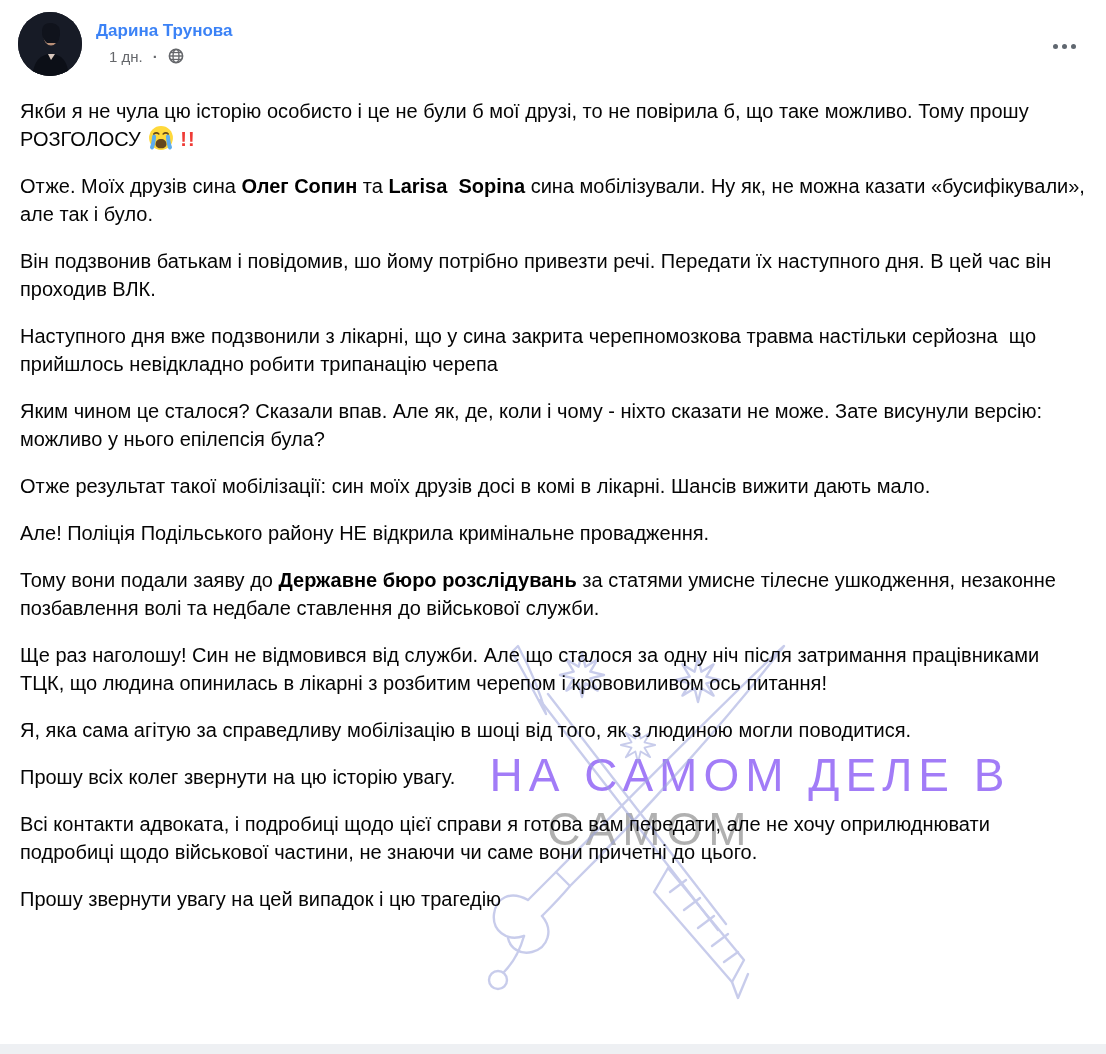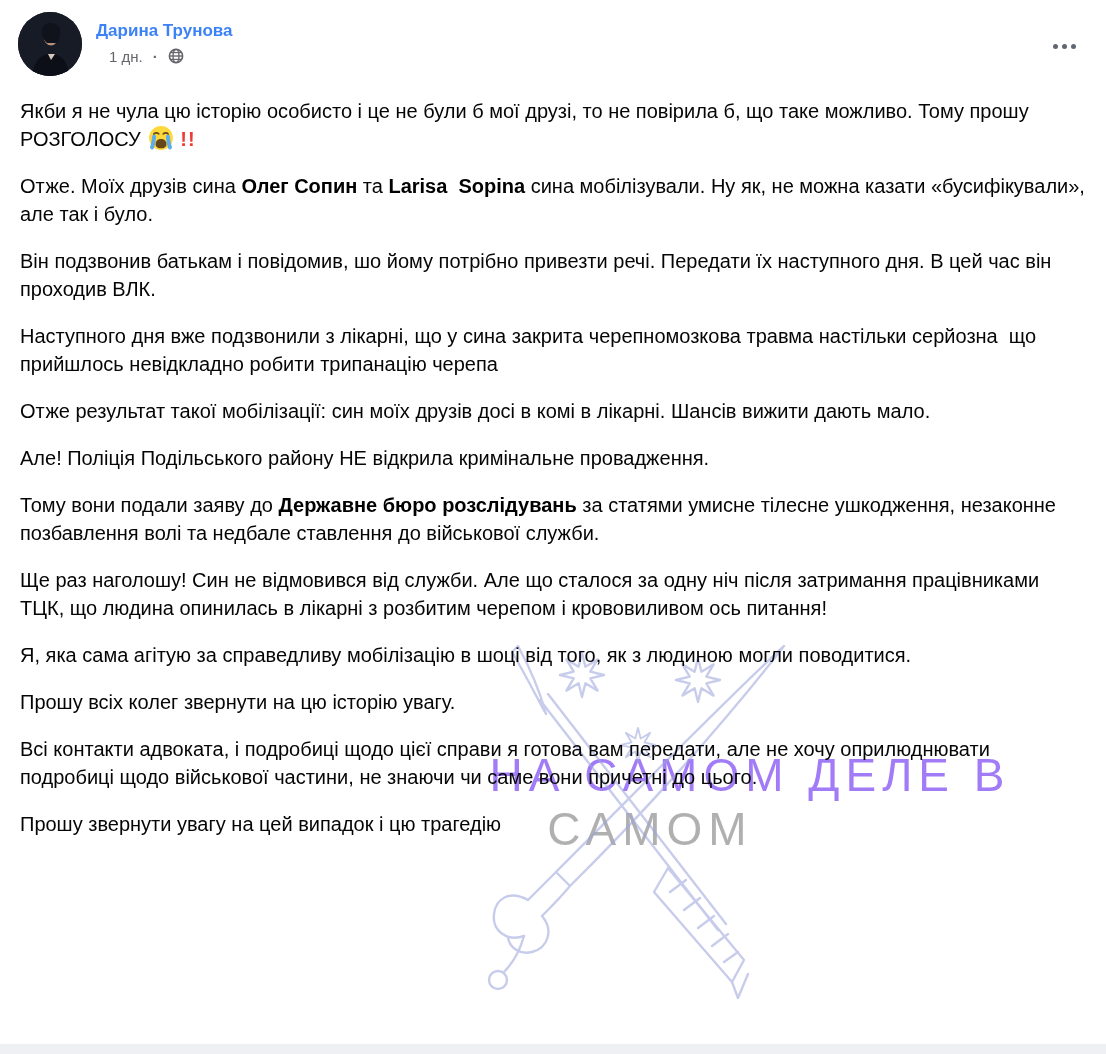--- a/index.html
+++ b/index.html
@@ -143,20 +143,21 @@
             <circle cx="18" cy="18" r="16.5" fill="#ffd93b"></circle>
             <path d="M8.5,16 C8,21 7.2,27 5.5,31" stroke="#5dadec" stroke-width="5.5" fill="none" stroke-linecap="round"></path>
             <path d="M27.5,16 C28,21 28.8,27 30.5,31" stroke="#5dadec" stroke-width="5.5" fill="none" stroke-linecap="round"></path>
             <path d="M8,12.5 c2.2,-2.2 5,-2.2 7,0" stroke="#65471b" stroke-width="2.2" fill="none" stroke-linecap="round"></path>
             <path d="M21,12.5 c2.2,-2.2 5,-2.2 7,0" stroke="#65471b" stroke-width="2.2" fill="none" stroke-linecap="round"></path>
             <path d="M18,19.5 c-4.5,0 -7.5,2.8 -7.5,7 c0,3.4 3.2,5.8 7.5,5.8 s7.5,-2.4 7.5,-5.8 c0,-4.2 -3,-7 -7.5,-7 z" fill="#65471b"></path>
           </svg></span><span class="bang">!!</span></p>
       <p>Отже. Моїх друзів сина <a class="plink">Олег Сопин</a> та <a class="plink">Larisa  Sopina</a> сина мобілізували. Ну як, не можна казати «бусифікували», але так і було.</p>
       <p>Він подзвонив батькам і повідомив, шо йому потрібно привезти речі. Передати їх наступного дня. В цей час він проходив ВЛК.</p>
       <p>Наступного дня вже подзвонили з лікарні, що у сина закрита черепномозкова травма настільки серйозна  що прийшлось невідкладно робити трипанацію черепа</p>
+      <p>Яким чином це сталося? Сказали впав. Але як, де, коли і чому - ніхто сказати не може. Зате висунули версію: можливо у нього епілепсія була?</p>
       <p>Отже результат такої мобілізації: син моїх друзів досі в комі в лікарні. Шансів вижити дають мало.</p>
       <p>Але! Поліція Подільського району НЕ відкрила кримінальне провадження.</p>
       <p>Тому вони подали заяву до <a class="plink">Державне бюро розслідувань</a> за статями умисне тілесне ушкодження, незаконне позбавлення волі та недбале ставлення до військової служби.</p>
       <p>Ще раз наголошу! Син не відмовився від служби. Але що сталося за одну ніч після затримання працівниками ТЦК, що людина опинилась в лікарні з розбитим черепом і крововиливом ось питання!</p>
       <p>Я, яка сама агітую за справедливу мобілізацію в шоці від того, як з людиною могли поводитися.</p>
       <p>Прошу всіх колег звернути на цю історію увагу.</p>
       <p>Всі контакти адвоката, і подробиці щодо цієї справи я готова вам передати, але не хочу оприлюднювати подробиці щодо військової частини, не знаючи чи саме вони причетні до цього.</p>
       <p>Прошу звернути увагу на цей випадок і цю трагедію</p>
     </div>
 

